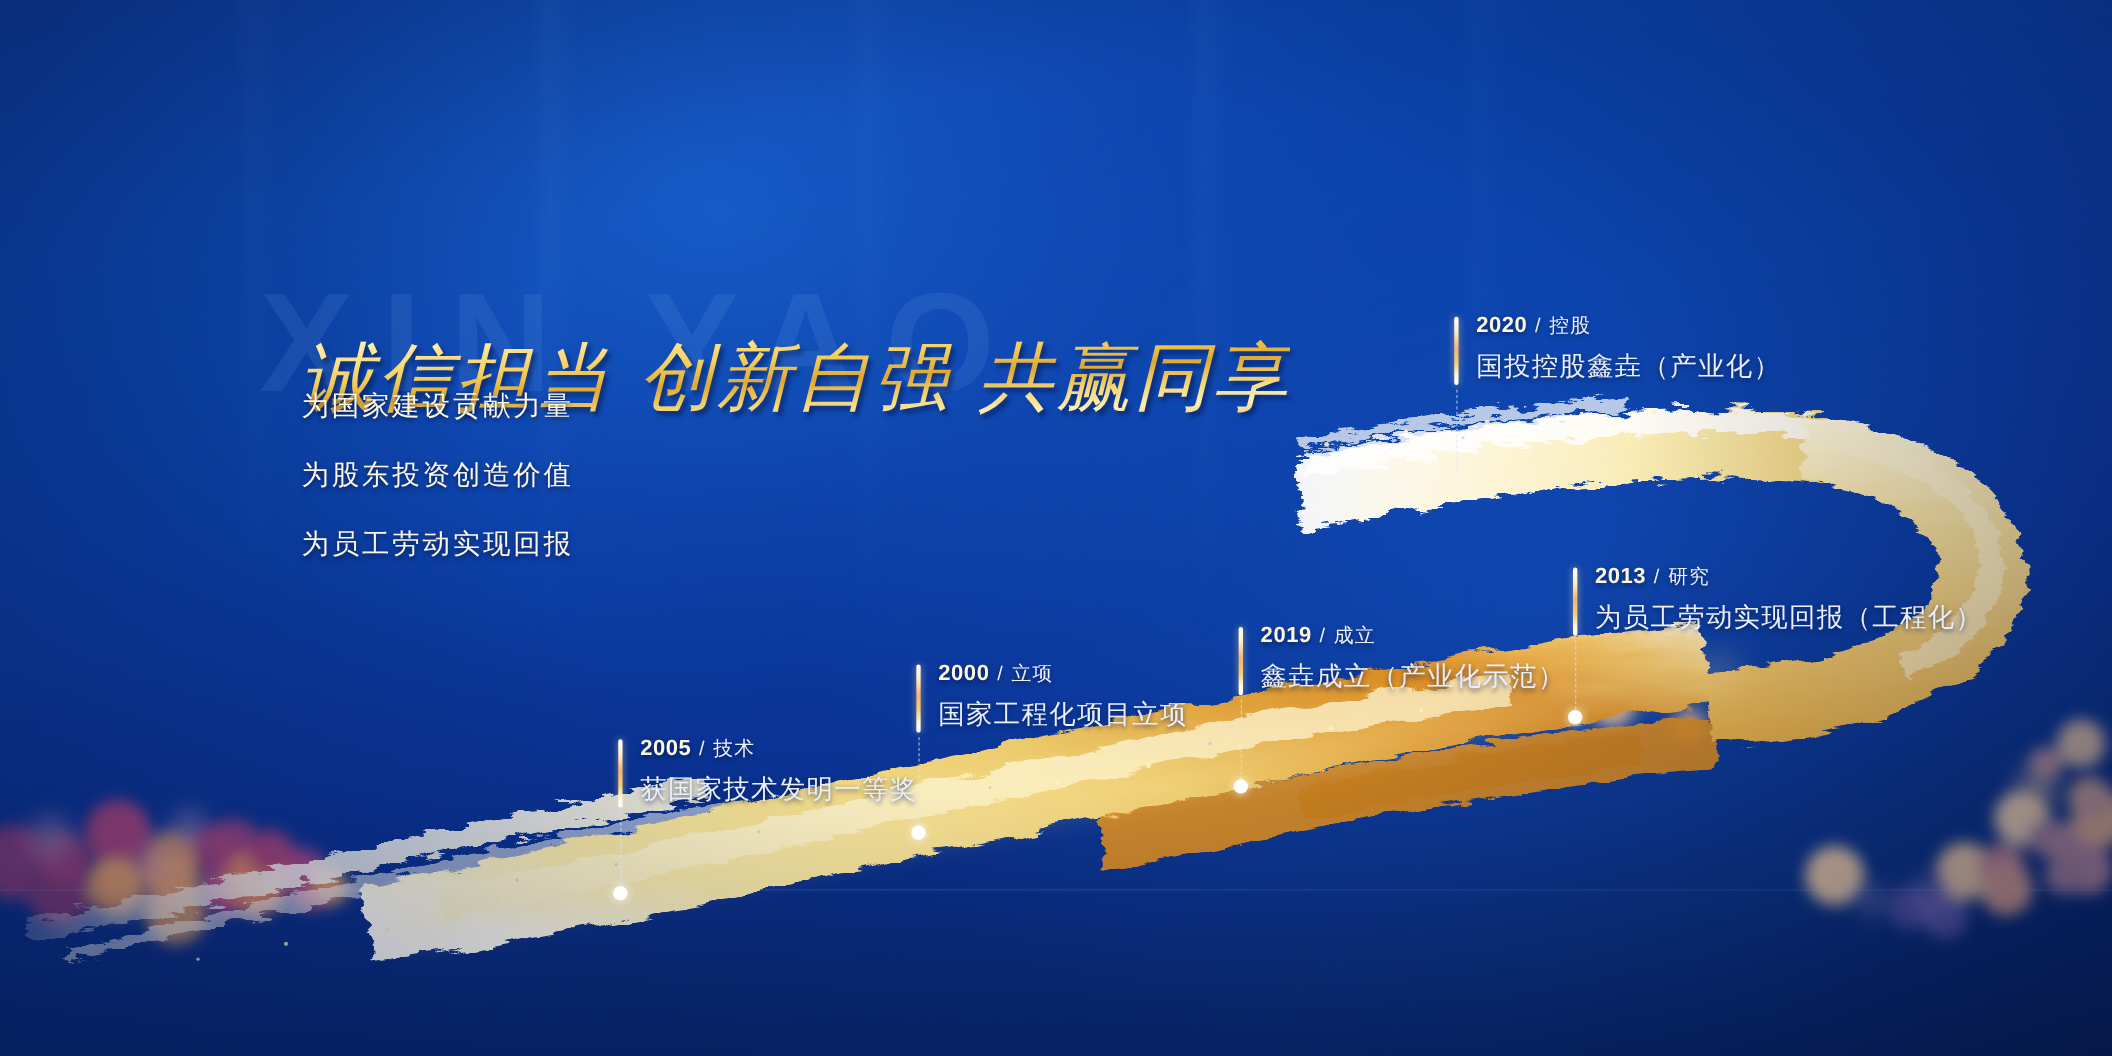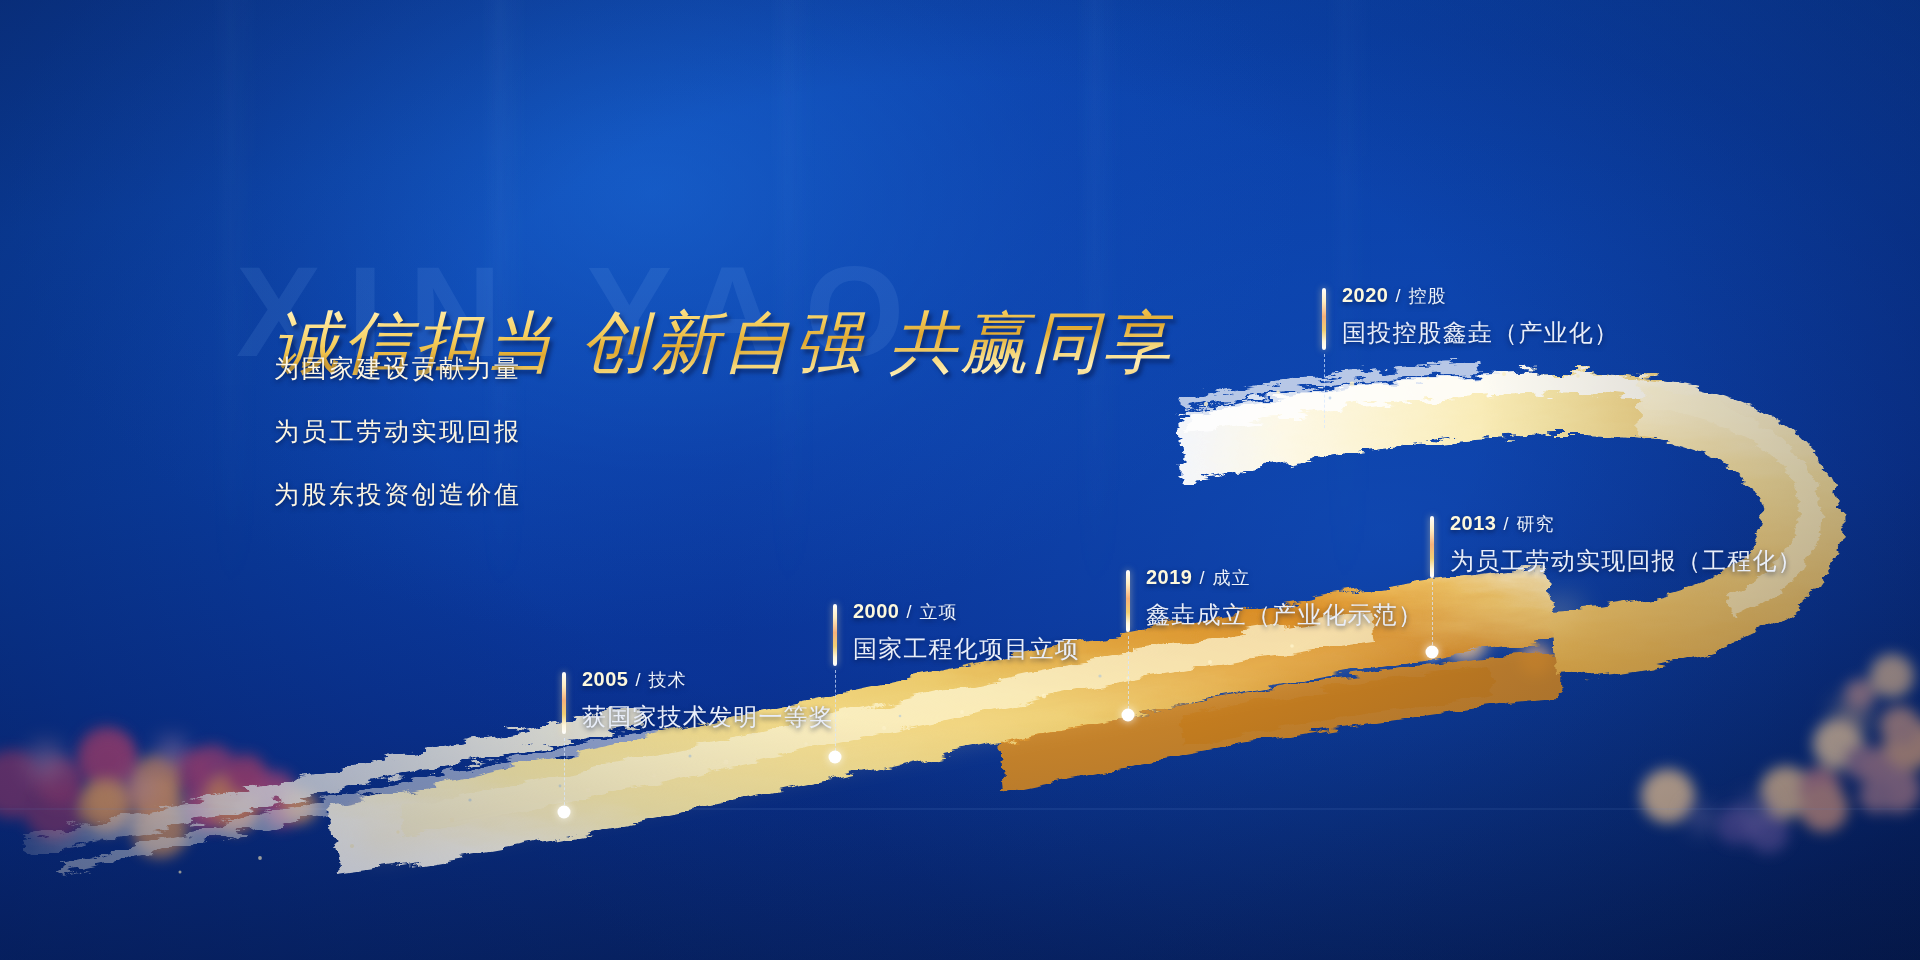--- a/index.html
+++ b/index.html
@@ -331,22 +331,22 @@
   </svg>
 
   <div class="vignette"></div>
 
   <div id="watermark">XIN YAO</div>
 
   <h1 id="title">诚信担当 创新自强 共赢同享</h1>
 
   <div id="slogans">
     <div class="slogan">为国家建设贡献力量</div>
+    <div class="slogan">为股东投资创造价值</div>
     <div class="slogan">为员工劳动实现回报</div>
-    <div class="slogan">为股东投资创造价值</div>
   </div>
 
   <div class="marker" style="left:562px;top:672px;">
     <div class="bar"></div>
     <div class="txt">
       <span class="yr">2005</span><span class="cat">/</span><span class="cat">技术</span>
       <span class="desc">获国家技术发明一等奖</span>
     </div>
   </div>
   <div class="connector" style="left:564px;top:738px;height:72px;"></div>

